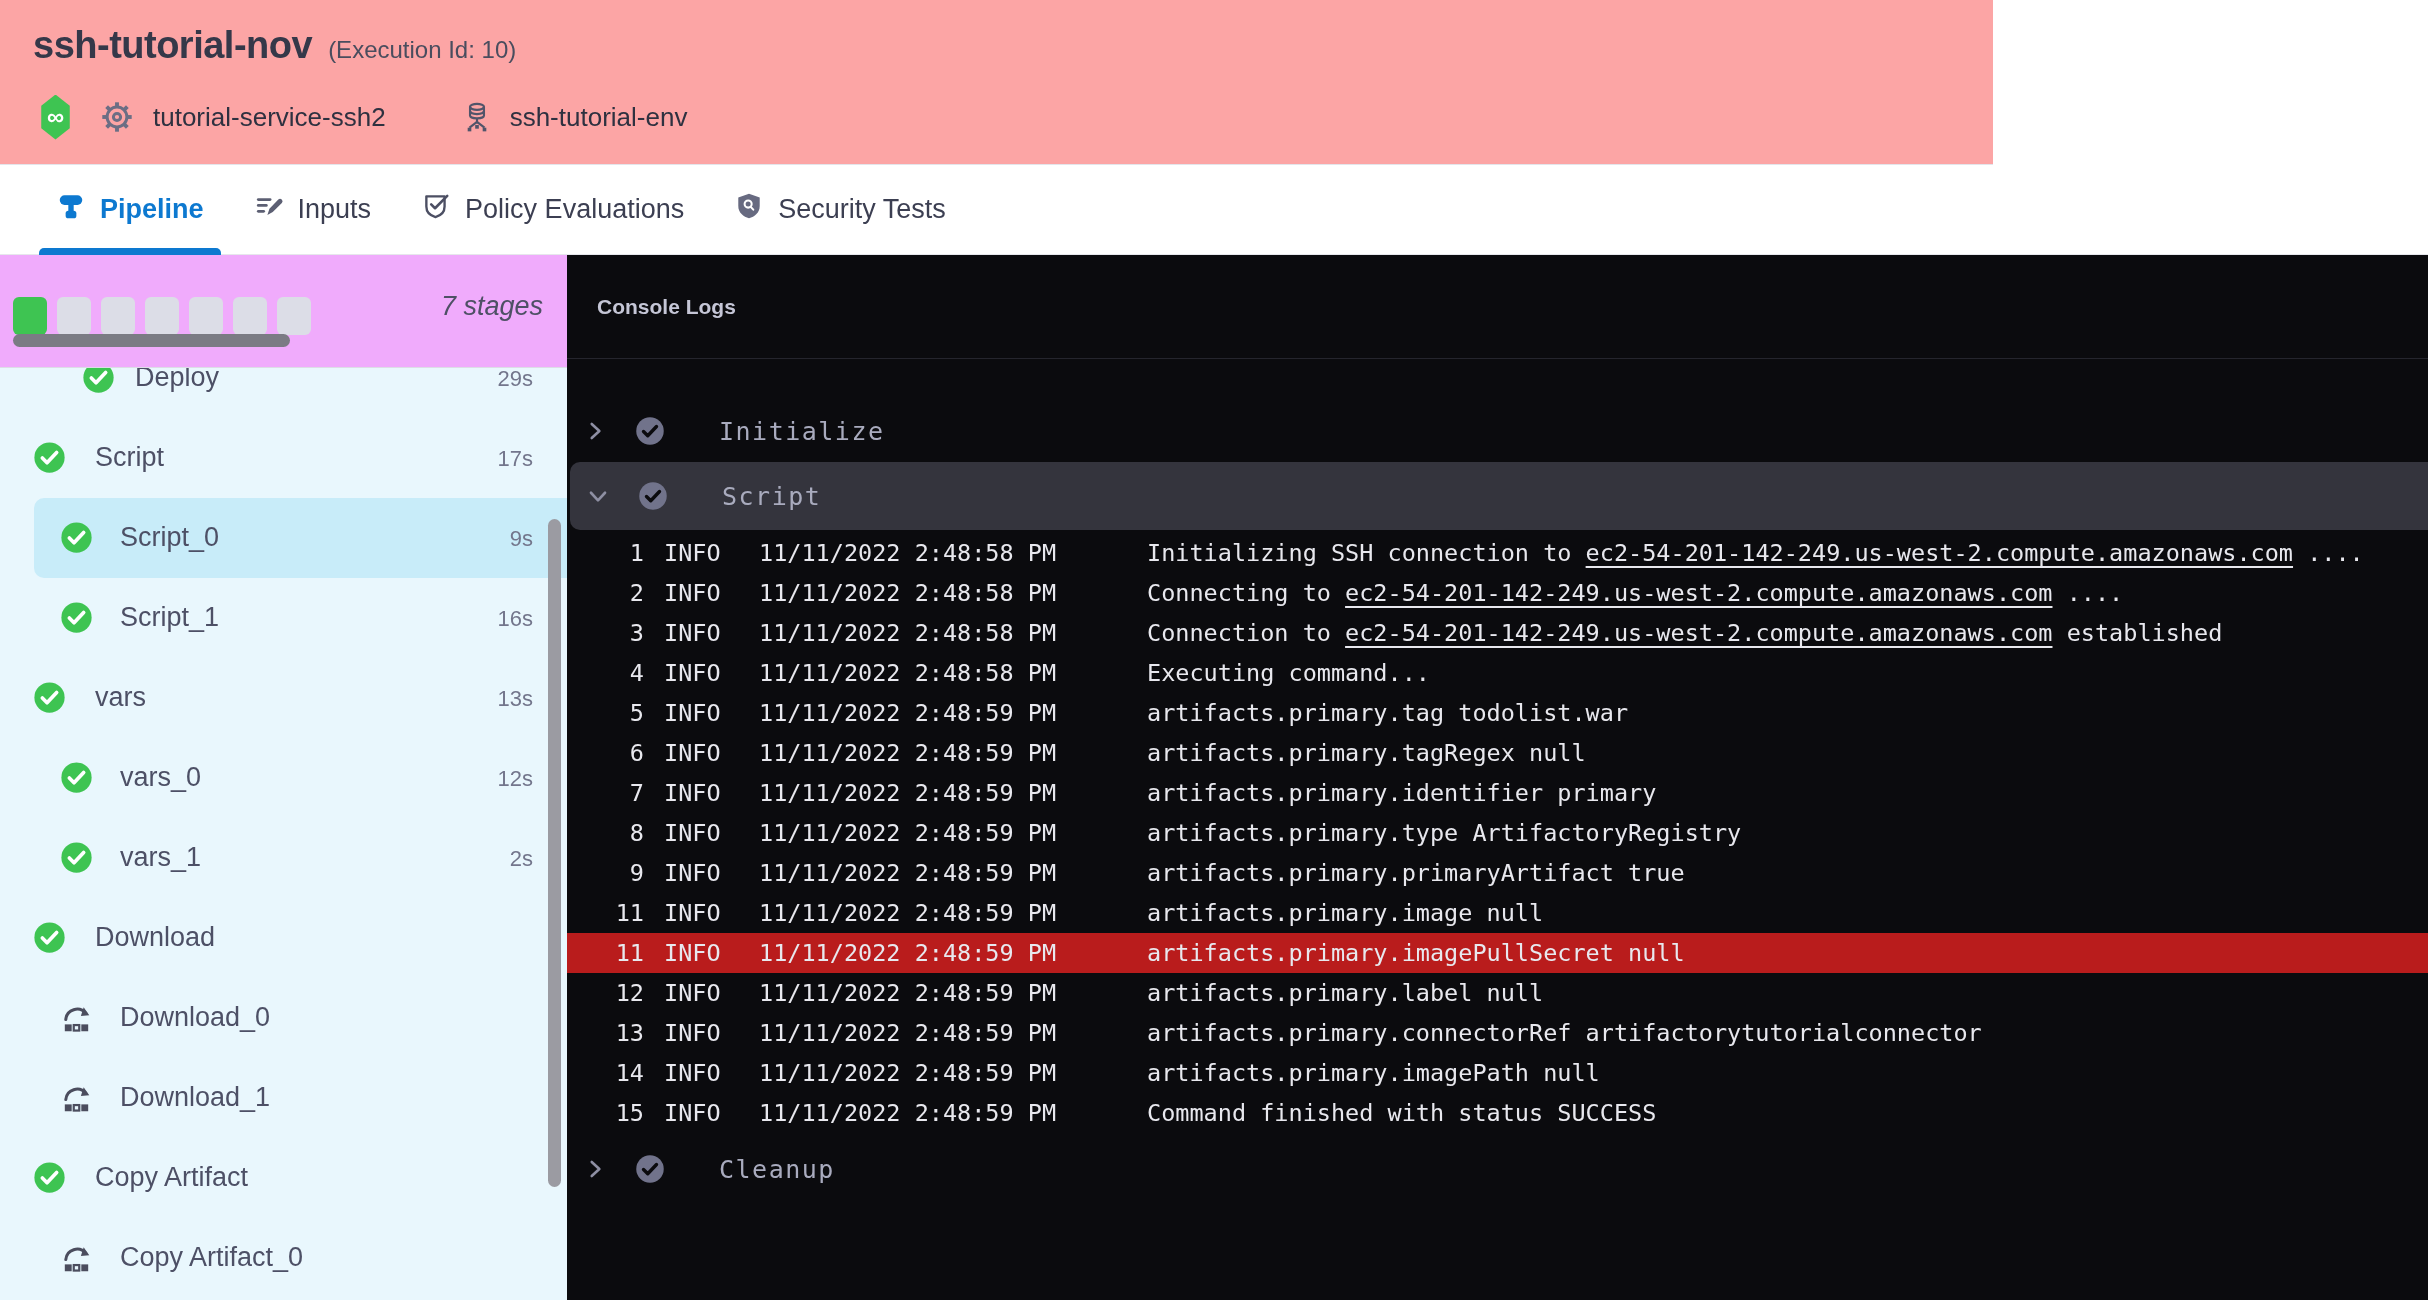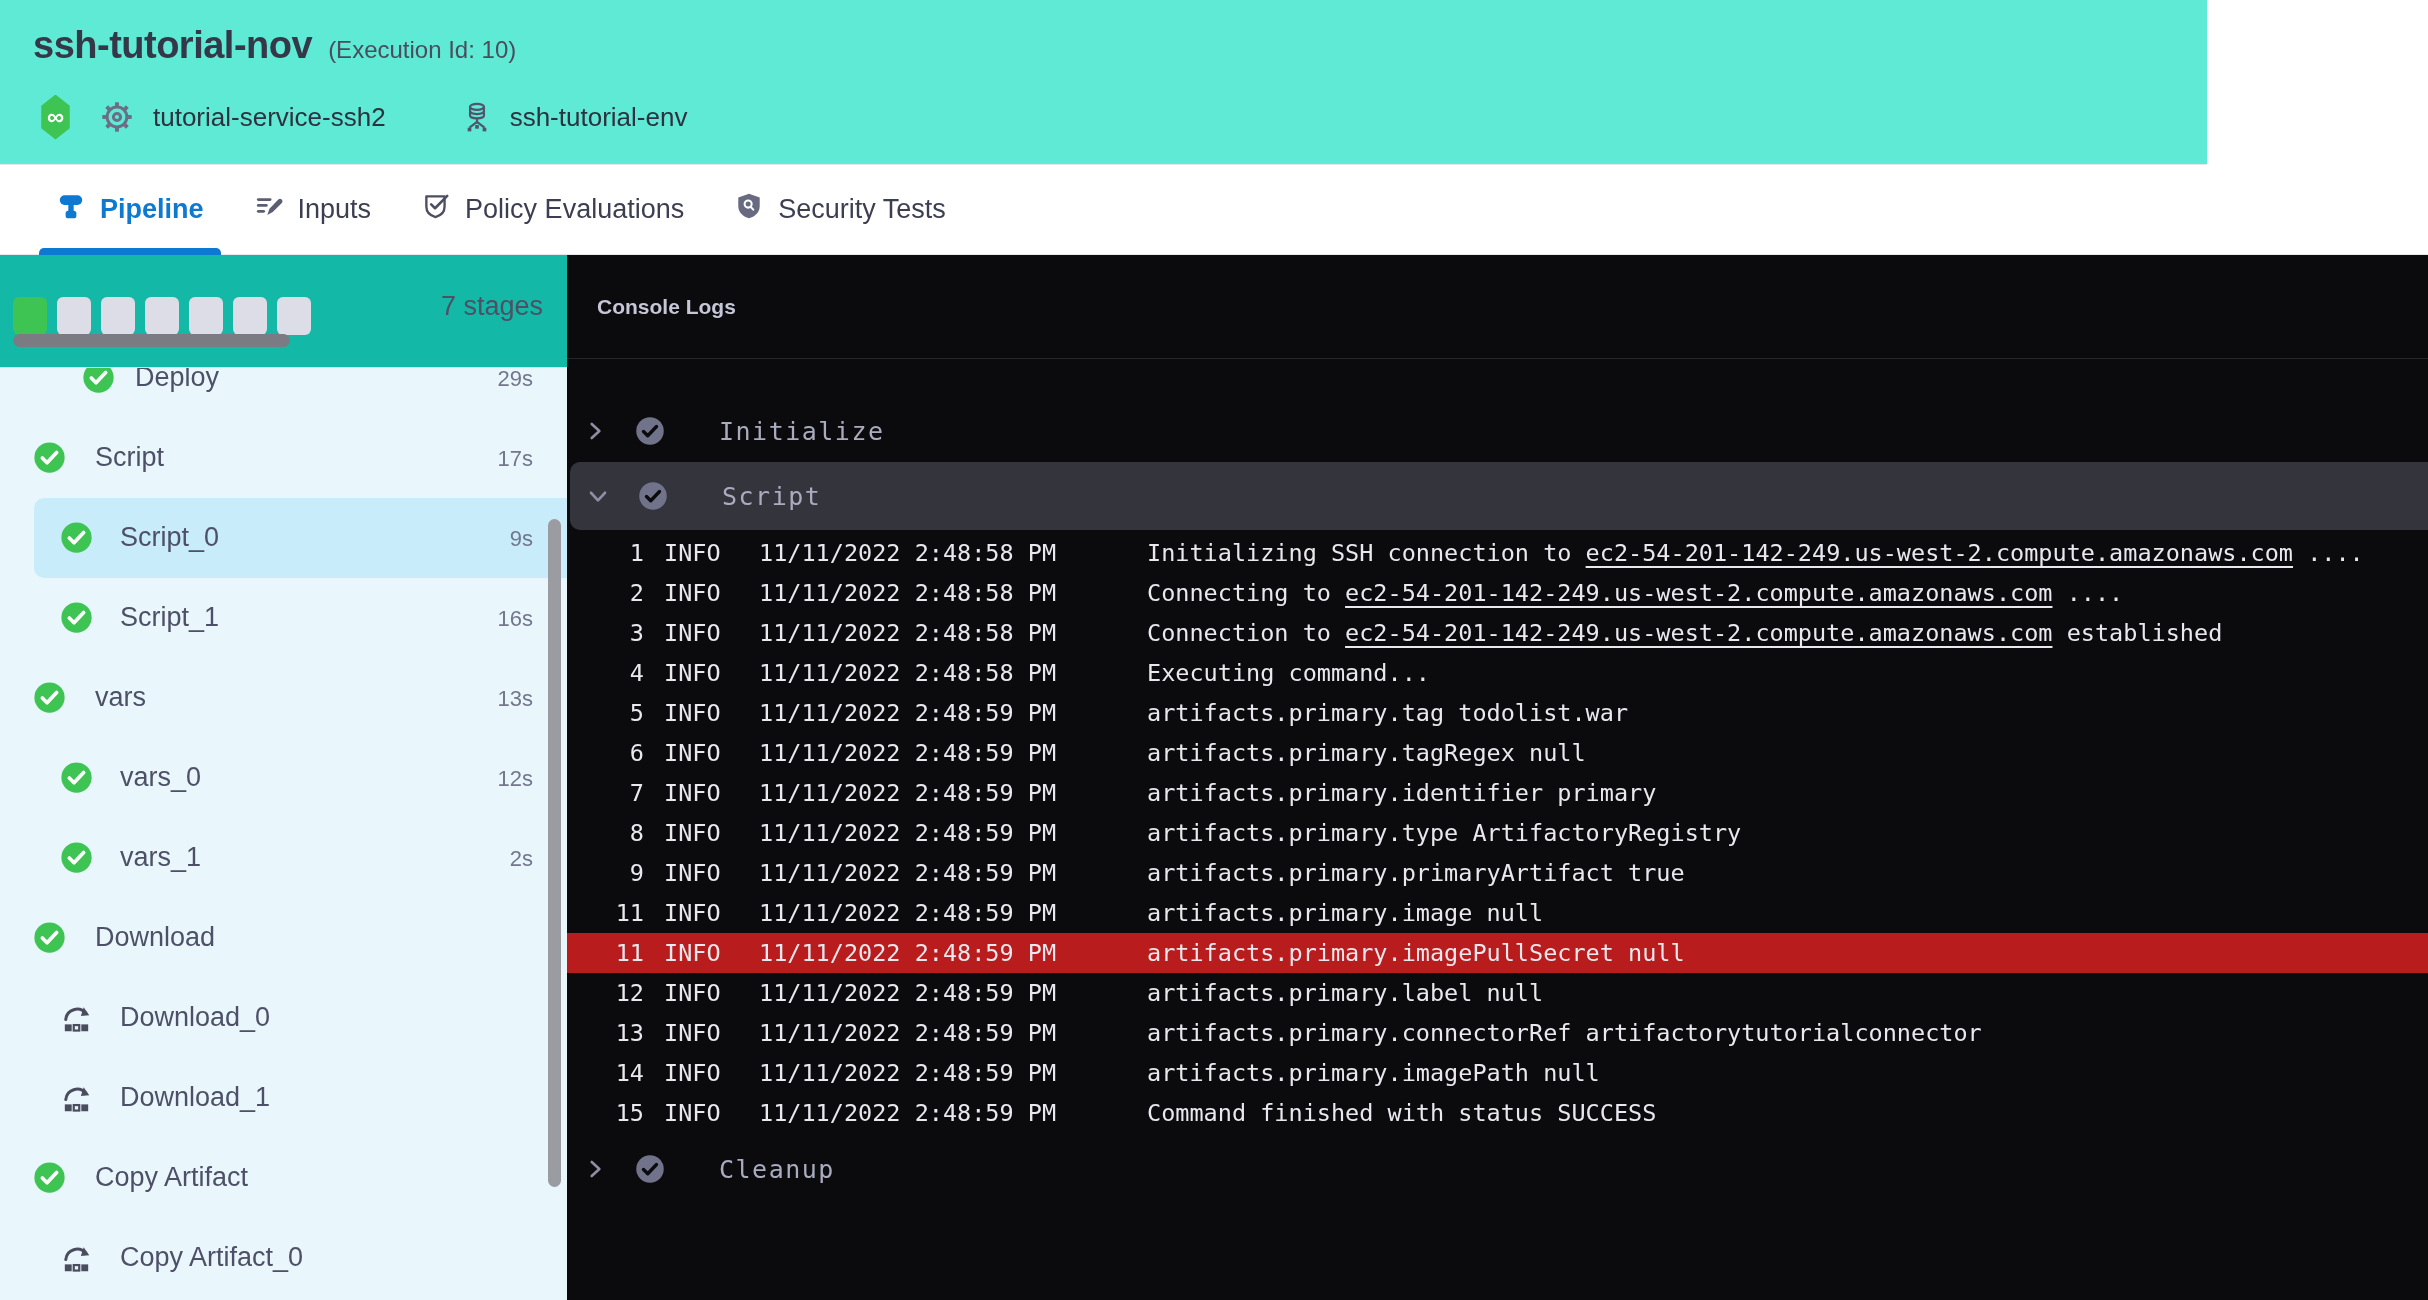--- a/index.html
+++ b/index.html
@@ -1,20 +1,20 @@
 <!DOCTYPE html>
 <html><head>
 <meta charset="utf-8">
 <style>
   html,body{margin:0;padding:0;background:#fff;}
   .page{position:relative;width:2428px;height:1300px;background:#ffffff;
         font-family:"Liberation Sans",sans-serif;overflow:hidden;}
 
   
-  .top-header{position:absolute;left:0;top:0;width:2207px;height:164px;background:#5eead4;
+  .top-header{position:absolute;left:0;top:0;width:1993px;height:164px;background:#fca5a5;
               border-bottom:1px solid #e4e5eb;}
   .title-row{position:absolute;left:33px;top:24px;display:flex;align-items:baseline;gap:16px;}
   .page-title{font-size:38px;font-weight:bold;color:#353849;letter-spacing:-0.5px;}
   .exec-id{font-size:24px;color:#4a4d5e;}
   .meta-row{position:absolute;left:40px;top:92px;height:50px;display:flex;align-items:center;}
   .hexagon{width:31px;height:45px;background:#3ec452;
            clip-path:polygon(50% 0,96% 25%,96% 75%,50% 100%,4% 75%,4% 25%);
            display:flex;align-items:center;justify-content:center;color:#fff;
            font-size:24px;font-weight:bold;}
   .meta-item{display:flex;align-items:center;font-size:26px;color:#2e3140;}
@@ -26,22 +26,22 @@
   .tab-bar{position:absolute;left:0;top:165px;width:2428px;height:90px;background:#fff;
            border-bottom:1px solid #e6e7ec;box-sizing:border-box;
            display:flex;align-items:center;padding-left:56px;gap:50px;}
   .tab{display:flex;align-items:center;gap:14px;font-size:27px;font-weight:500;color:#3c3f52;cursor:pointer;}
   .tab.active{color:#0d79d0;font-weight:bold;}
   .tab-underline{position:absolute;left:39px;top:248px;width:182px;height:7px;background:#0d79d0;
                  border-radius:5px 5px 0 0;}
 
   
   .stages-panel{position:absolute;left:0;top:255px;width:567px;height:1045px;background:#e9f7fd;}
-  .stages-header{position:absolute;left:0;top:0;width:567px;height:113px;background:#14b8a6;
-                 border-bottom:1px solid #dcdde6;box-sizing:border-box;}
+  .stages-header{position:absolute;left:0;top:0;width:567px;height:113px;background:#f0abfc;
+                 border-bottom:1px solid #dcdde6;box-sizing:border-box;font-style:italic;}
   .seg-wrap{position:absolute;left:13px;top:42px;width:298px;height:38px;overflow:hidden;white-space:nowrap;}
   .seg{display:inline-block;width:34px;height:38px;border-radius:6px;margin-right:10px;
        background:#dcdde7;vertical-align:top;}
   .seg.done{background:#3ec452;}
   .h-thumb{position:absolute;left:13px;top:79px;width:277px;height:13px;border-radius:7px;background:#7b7b84;}
   .stage-count{position:absolute;right:24px;top:36px;font-size:27px;color:#4e5065;}
   .stages-list{position:absolute;left:0;top:113px;width:567px;height:904px;overflow:hidden;}
   .sel-band{position:absolute;left:34px;right:0;top:130px;height:80px;background:#c8ecf9;
             border-radius:10px 0 0 10px;}
   .stage-row{position:absolute;left:0;width:567px;height:80px;cursor:pointer;}

